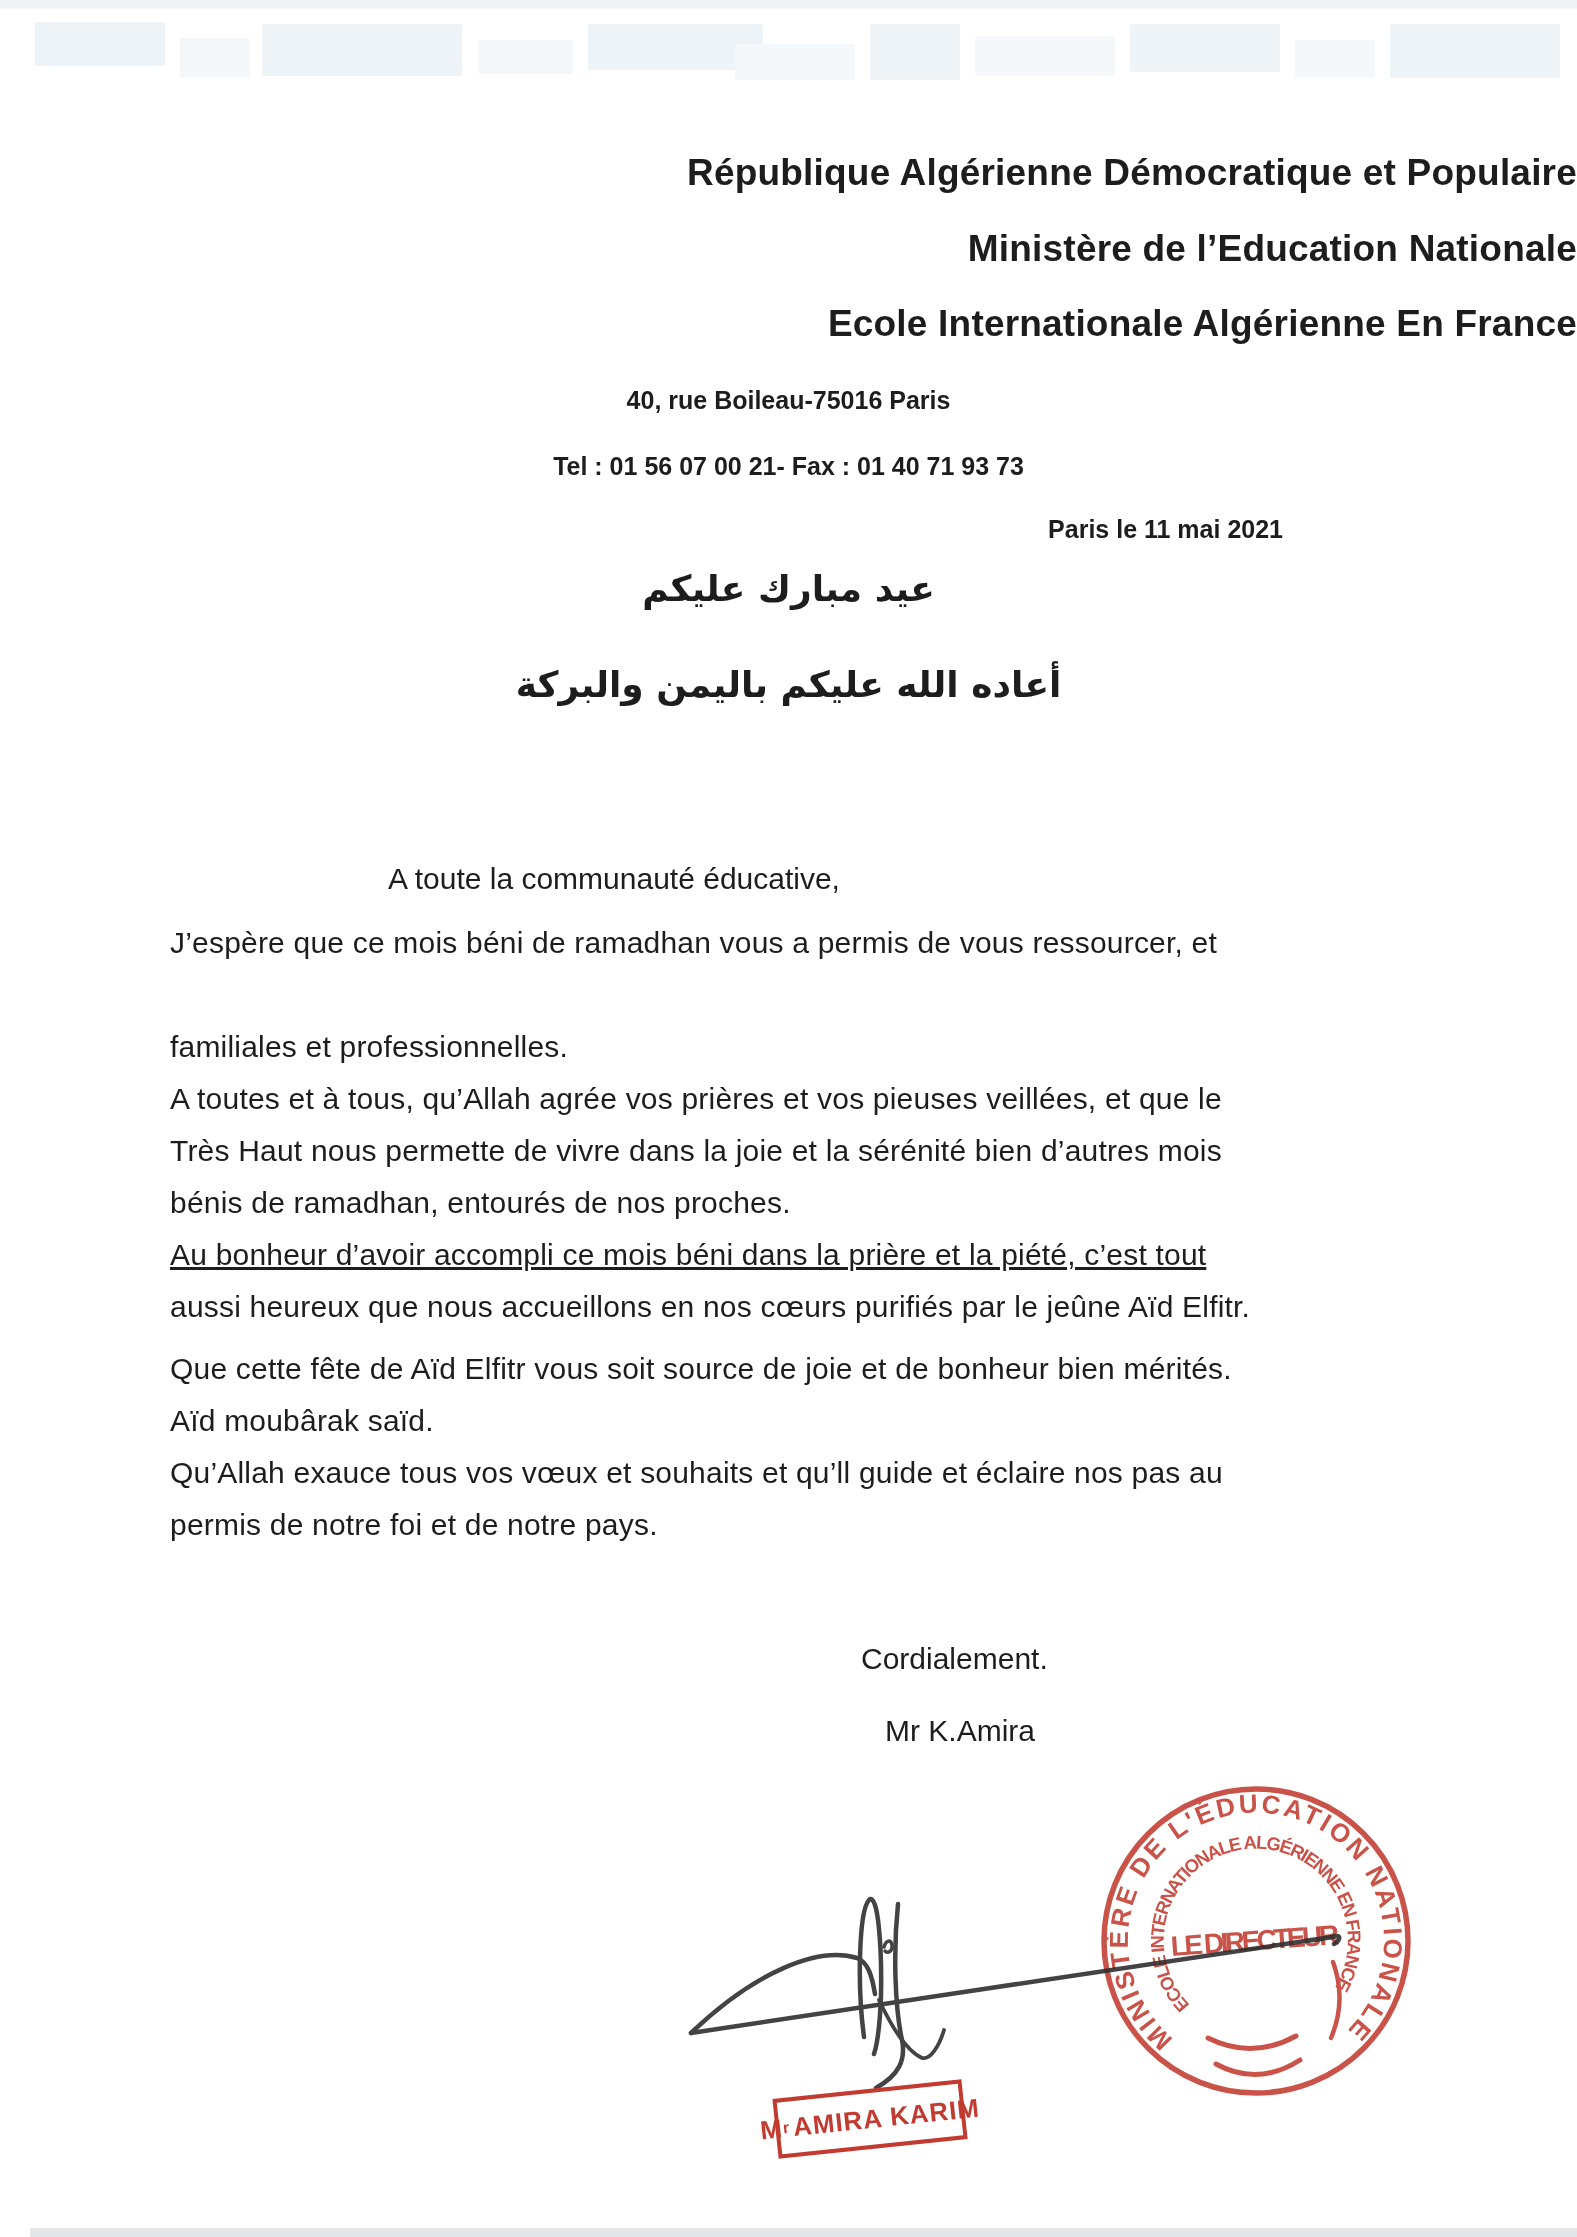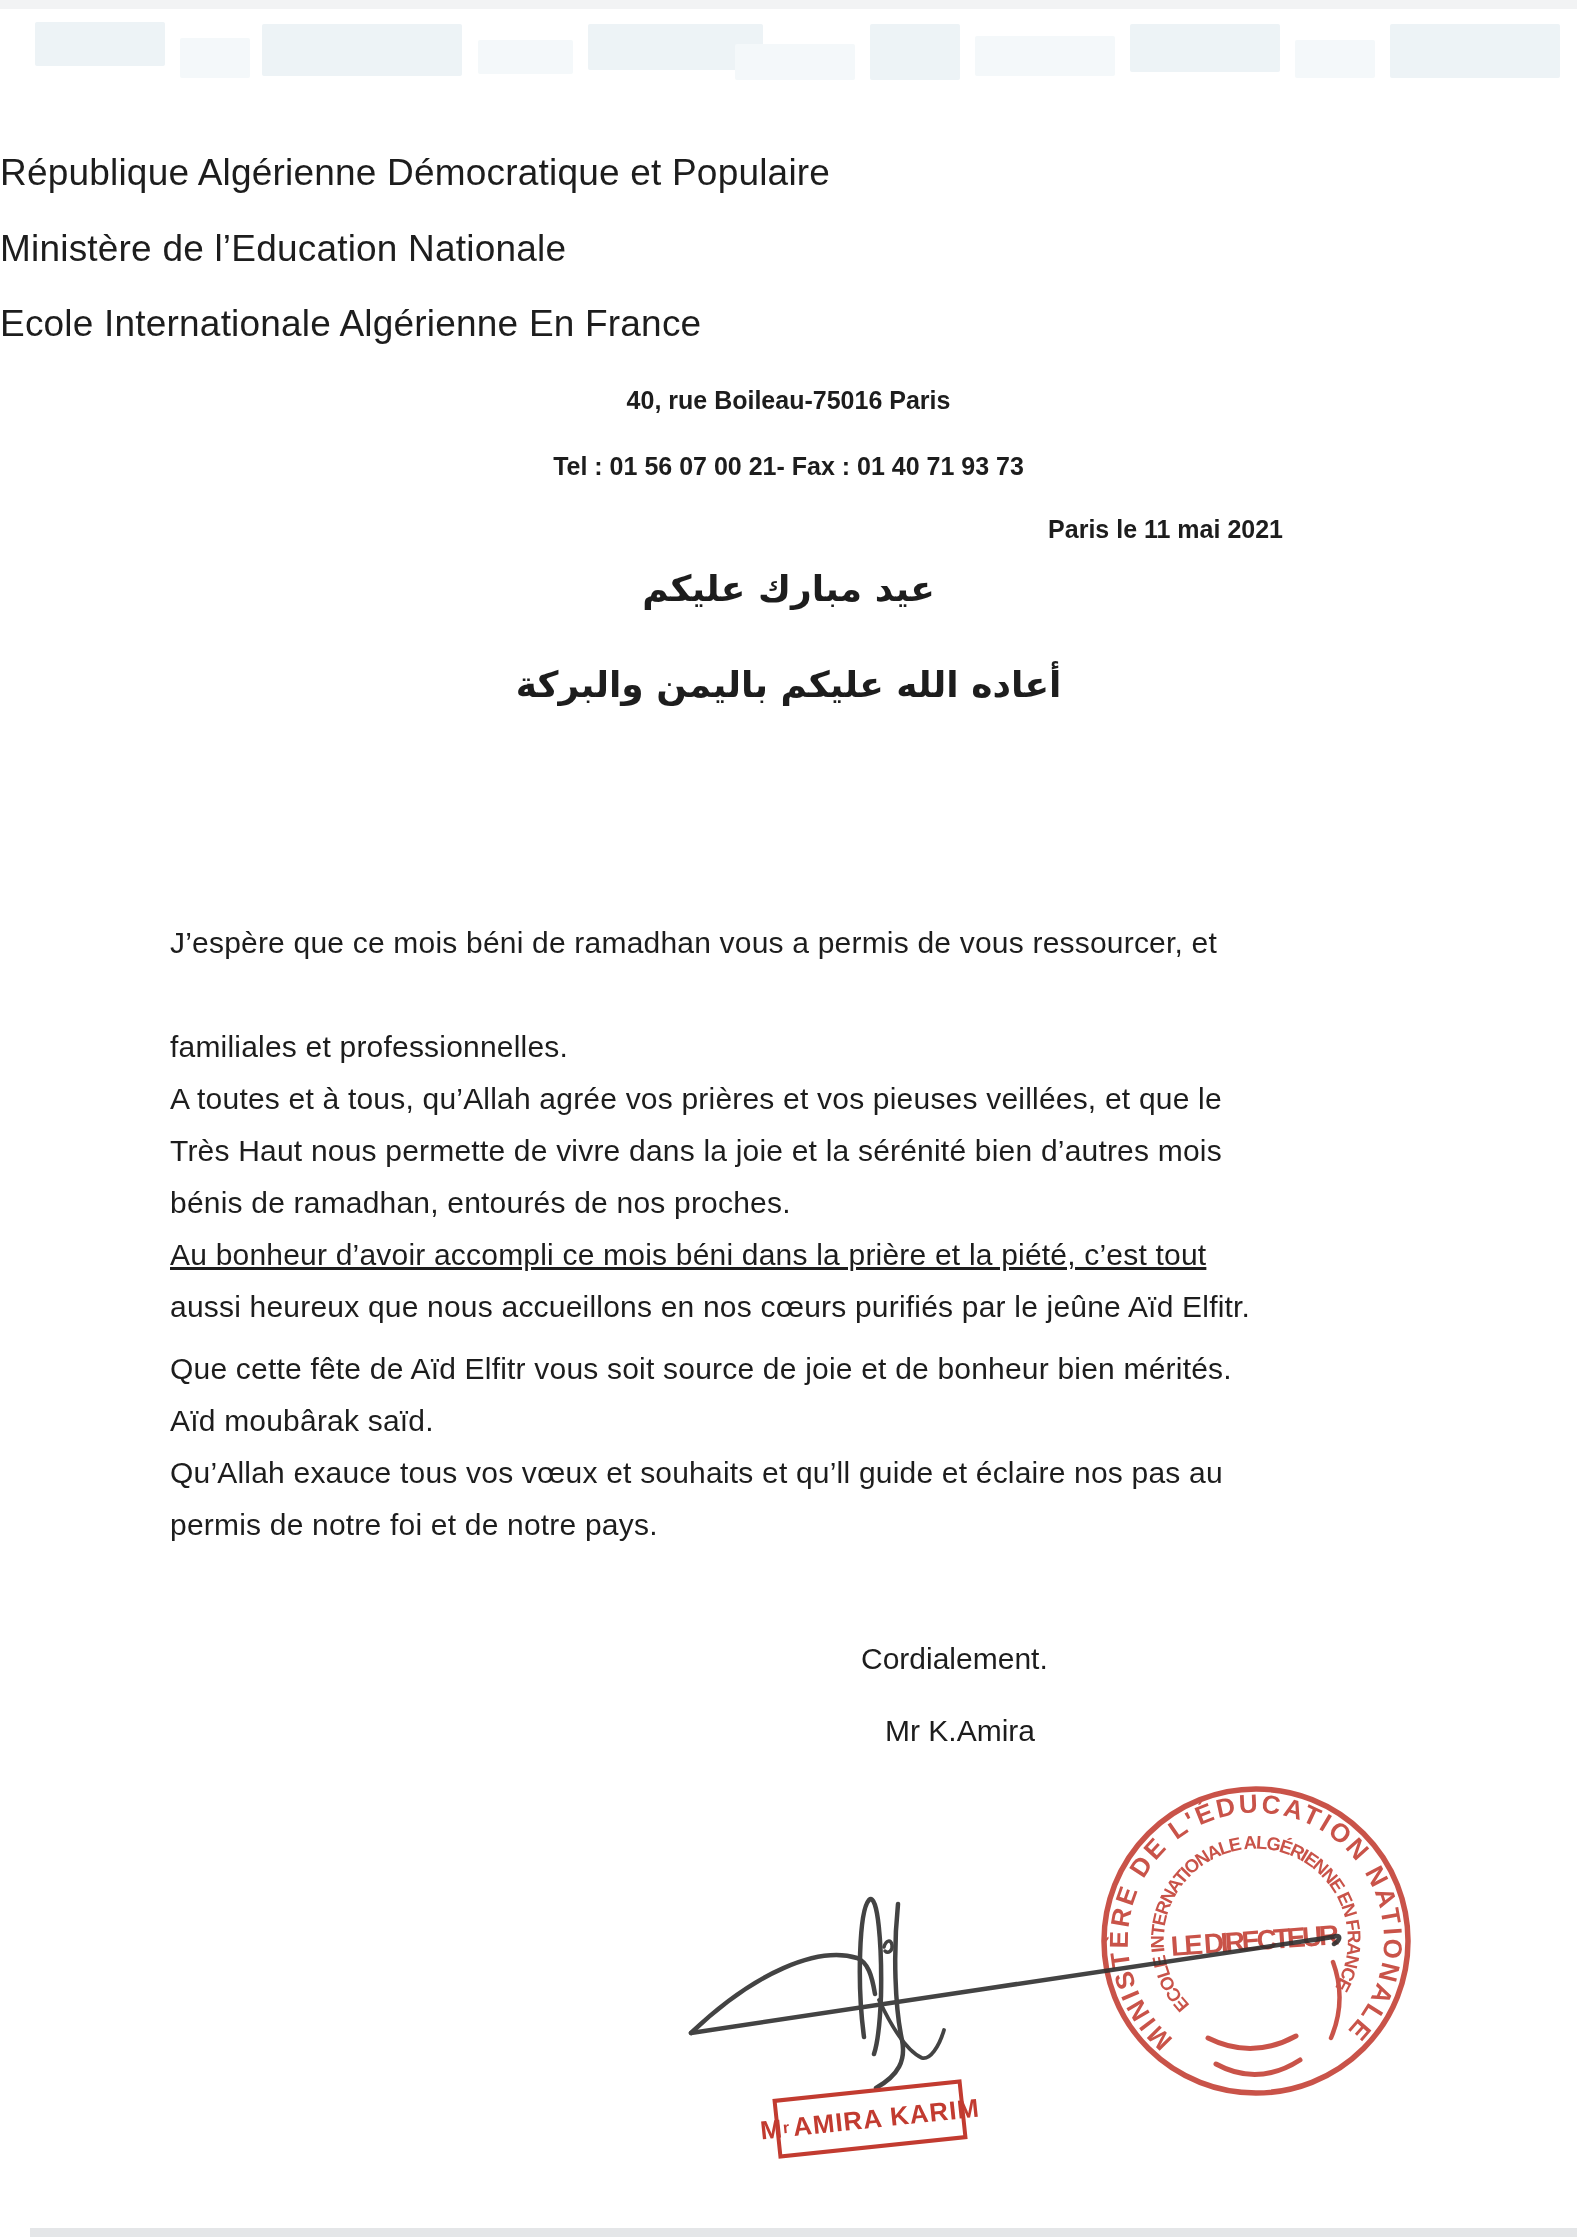--- a/index.html
+++ b/index.html
@@ -1,21 +1,21 @@
 <!DOCTYPE html>
 <html><head>
 <meta charset="utf-8">
 <style>
   html,body{margin:0;padding:0;background:#ffffff;}
   .page{position:relative;width:1577px;height:2237px;background:#ffffff;overflow:hidden;
         font-family:"Liberation Sans","DejaVu Sans",sans-serif;color:#1d1d1d;}
   .top-edge{position:absolute;top:0;left:0;width:100%;height:9px;background:#f2f3f4;}
   .artifact{position:absolute;background:#edf3f6;border-radius:2px;}
   .artifact.light{background:#f4f8fa;}
-  .hline{position:absolute;width:100%;text-align:left;font-size:37px;font-weight:400;
+  .hline{position:absolute;width:100%;text-align:right;font-size:37px;font-weight:700;
          letter-spacing:.2px;white-space:nowrap;}
   .subline{position:absolute;width:100%;text-align:center;font-size:25px;font-weight:600;white-space:nowrap;}
   .dateline{position:absolute;right:294px;font-size:25px;font-weight:600;white-space:nowrap;}
   .arabic{position:absolute;width:100%;text-align:center;direction:rtl;
           font-family:"DejaVu Sans",sans-serif;font-size:36px;font-weight:700;white-space:nowrap;}
   .salutation{position:absolute;left:388px;font-size:30px;font-weight:500;white-space:nowrap;}
   .bline{position:absolute;left:170px;font-size:30px;font-weight:500;letter-spacing:.2px;white-space:nowrap;}
   .closing{position:absolute;font-size:30px;font-weight:500;white-space:nowrap;}
   .sig-stamp-layer{position:absolute;left:0;top:0;width:1577px;height:2237px;pointer-events:none;}
   .name-stamp{position:absolute;left:775px;top:2089px;width:182px;height:52px;
@@ -50,20 +50,21 @@
   <div class="hline" style="top:228px;">Ministère de l’Education Nationale</div>
   <div class="hline" style="top:303px;">Ecole Internationale Algérienne En France</div>
   <div class="subline" style="top:386px;">40, rue Boileau-75016 Paris</div>
   <div class="subline" style="top:452px;">Tel : 01 56 07 00 21- Fax : 01 40 71 93 73</div>
 
   <div class="dateline" style="top:515px;">Paris le 11 mai 2021</div>
 
   <div class="arabic" style="top:568px;">عيد مبارك عليكم</div>
   <div class="arabic" style="top:664px;">أعاده الله عليكم باليمن والبركة</div>
 
+  <div class="salutation" style="top:862px;">A toute la communauté éducative,</div>
 
   <div class="bline" style="top:926px;">J’espère que ce mois béni de ramadhan vous a permis de vous ressourcer, et</div>
   <div class="bline" style="top:1030px;">familiales et professionnelles.</div>
 
   <div class="bline" style="top:1082px;">A toutes et à tous, qu’Allah agrée vos prières et vos pieuses veillées, et que le</div>
   <div class="bline" style="top:1134px;">Très Haut nous permette de vivre dans la joie et la sérénité bien d’autres mois</div>
   <div class="bline" style="top:1186px;">bénis de ramadhan, entourés de nos proches.</div>
   <div class="bline" style="top:1238px;text-decoration:underline;">Au bonheur d’avoir accompli ce mois béni dans la prière et la piété, c’est tout</div>
   <div class="bline" style="top:1290px;">aussi heureux que nous accueillons en nos cœurs purifiés par le jeûne Aïd Elfitr.</div>
 

